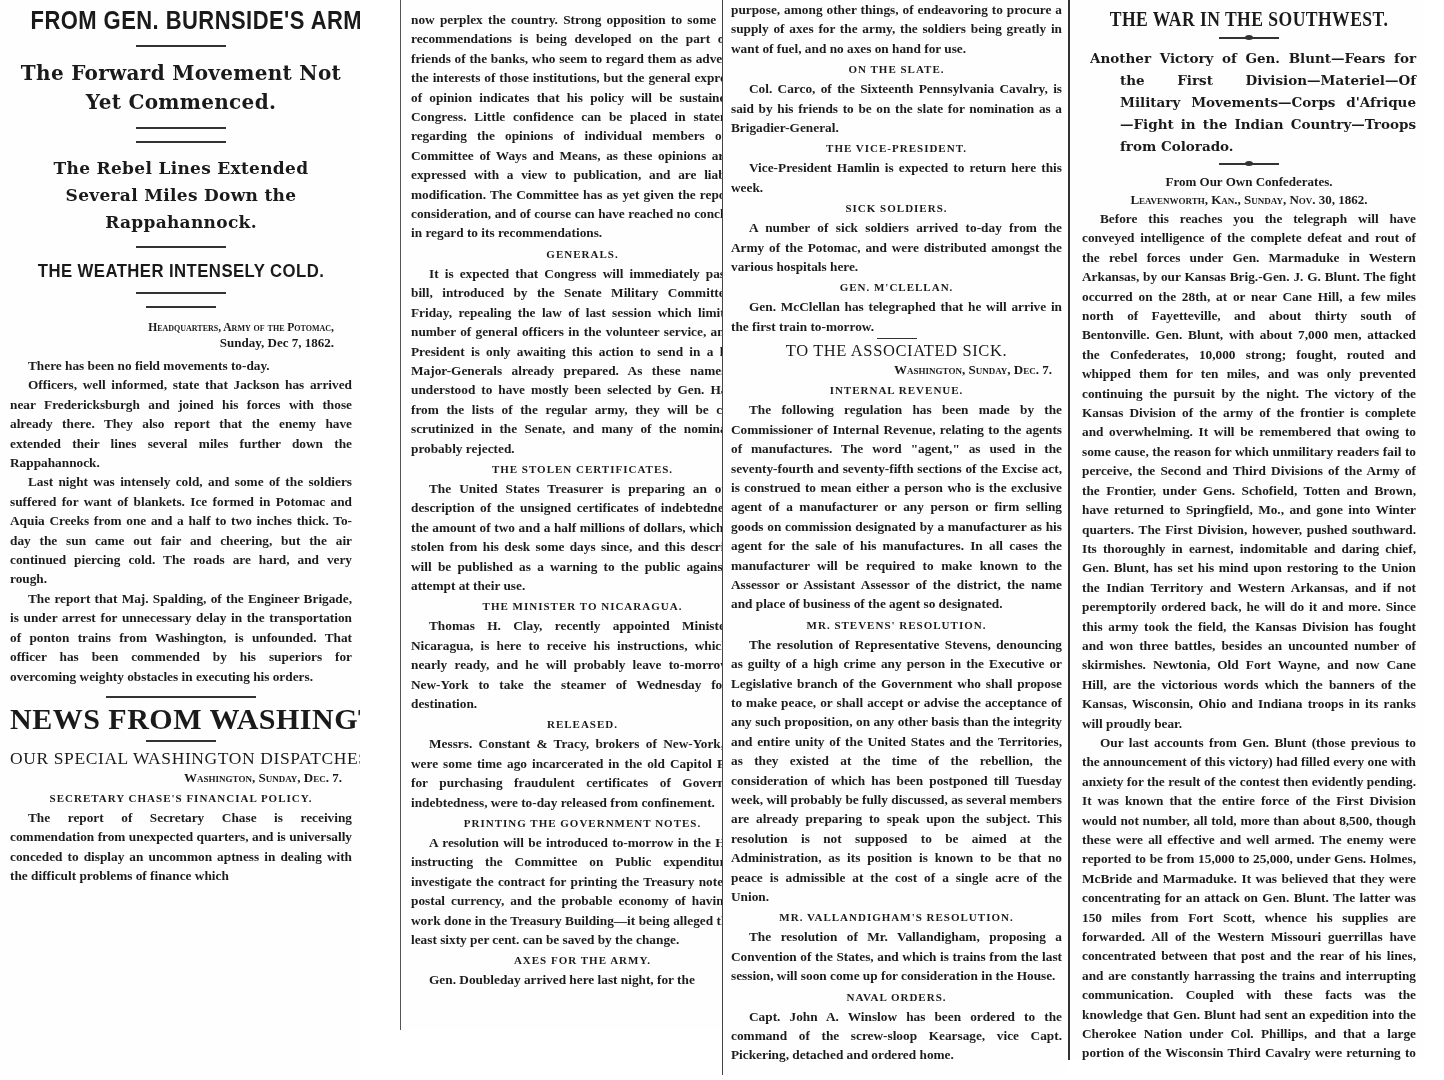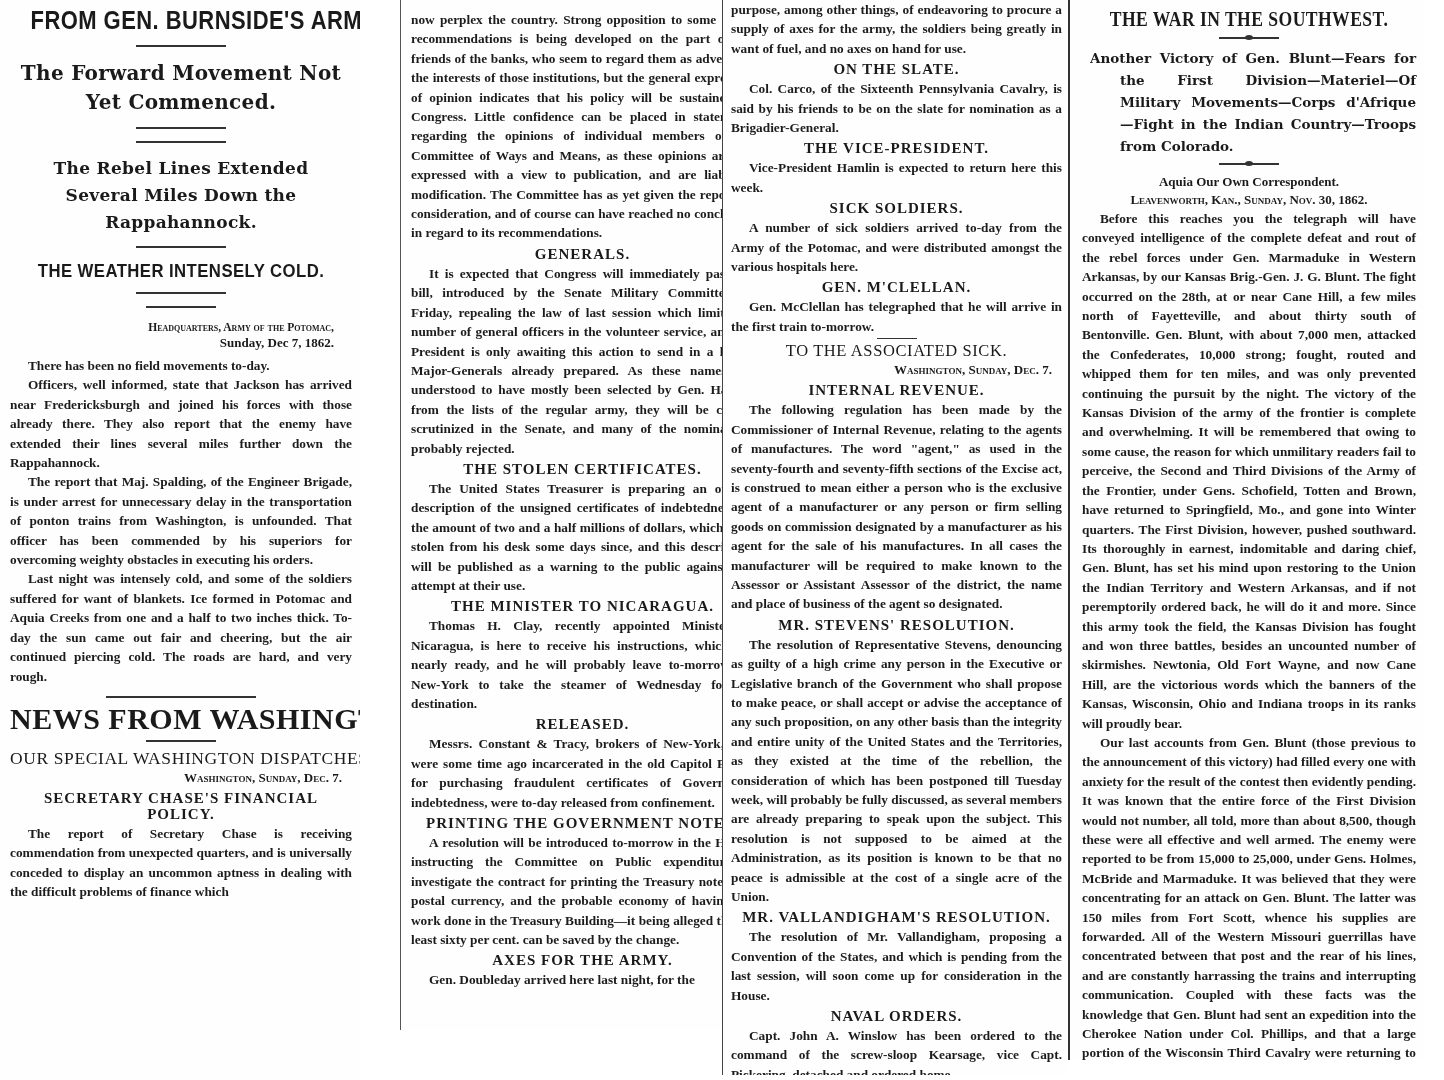--- a/index.html
+++ b/index.html
@@ -38,21 +38,21 @@
   .h-mid {
     font-family:"Liberation Serif", serif; text-align:center;
     font-size:17.5px; letter-spacing:0.6px; white-space:nowrap; margin:2px 0 0;
   }
   .dateline {
     font-size:13px; font-weight:bold; text-align:right; line-height:15px;
     padding-right:18px; margin:8px 0 6px;
   }
   .dateline .sc { font-variant:small-caps; font-size:11.5px; }
   .sub {
-    text-align:center; font-weight:bold; font-size:15px;
+    text-align:center; font-weight:bold; font-size:11px;
     letter-spacing:1px; margin:3px 0 2px; line-height:16px;
     text-transform:uppercase;
   }
   p.body {
     margin:0; font-size:13.3px; line-height:19.4px; text-align:justify;
     font-weight:bold; text-indent:18px; color:#1c1c1c;
   }
   p.body.noindent { text-indent:0; }
   .dl { font-size:13px; line-height:18px; text-align:right; font-weight:bold; padding-right:10px; }
   .dl.center { text-align:center; padding-right:0; }
@@ -76,22 +76,22 @@
   <div class="rule"></div>
   <div class="h-caps" style="font-size:19px;margin:0;">THE WEATHER INTENSELY COLD.</div>
   <div class="rule"></div>
   <div class="rule short"></div>
   <div class="dateline">
     <div class="sc">Headquarters, Army of the Potomac,</div>
     <div>Sunday, Dec 7, 1862.</div>
   </div>
   <p class="body">There has been no field movements to-day.</p>
   <p class="body">Officers, well informed, state that Jackson has arrived near Fredericksburgh and joined his forces with those already there. They also report that the enemy have extended their lines several miles further down the Rappahannock.</p>
+  <p class="body">Last night was intensely cold, and some of the soldiers suffered for want of blankets. Ice formed in Potomac and Aquia Creeks from one and a half to two inches thick. To-day the sun came out fair and cheering, but the air continued piercing cold. The roads are hard, and very rough.</p>
   <p class="body">The report that Maj. Spalding, of the Engineer Brigade, is under arrest for unnecessary delay in the transportation of ponton trains from Washington, is unfounded. That officer has been commended by his superiors for overcoming weighty obstacles in executing his orders.</p>
-  <p class="body">Last night was intensely cold, and some of the soldiers suffered for want of blankets. Ice formed in Potomac and Aquia Creeks from one and a half to two inches thick. To-day the sun came out fair and cheering, but the air continued piercing cold. The roads are hard, and very rough.</p>
   <div class="rule" style="width:150px;margin:10px auto 4px;"></div>
   <div class="h-big">NEWS FROM WASHINGTON.</div>
   <div class="rule short" style="margin:4px auto 6px;"></div>
   <div class="h-mid">OUR SPECIAL WASHINGTON DISPATCHES</div>
   <div class="dl" style="font-variant:small-caps;">Washington, Sunday, Dec. 7.</div>
   <div class="sub">SECRETARY CHASE'S FINANCIAL POLICY.</div>
   <p class="body">The report of Secretary Chase is receiving commendation from unexpected quarters, and is universally conceded to display an uncommon aptness in dealing with the difficult problems of finance which</p>
 </div>
 
 <div class="col" id="col2">
@@ -121,28 +121,28 @@
   <div class="sub">GEN. M'CLELLAN.</div>
   <p class="body">Gen. McClellan has telegraphed that he will arrive in the first train to-morrow.</p>
   <div class="rule" style="width:40px;margin:2px auto 2px;border-top-width:1.5px;"></div>
   <div class="h-mid" style="font-size:16.5px;">TO THE ASSOCIATED SICK.</div>
   <div class="dl" style="font-variant:small-caps;">Washington, Sunday, Dec. 7.</div>
   <div class="sub">INTERNAL REVENUE.</div>
   <p class="body">The following regulation has been made by the Commissioner of Internal Revenue, relating to the agents of manufactures. The word "agent," as used in the seventy-fourth and seventy-fifth sections of the Excise act, is construed to mean either a person who is the exclusive agent of a manufacturer or any person or firm selling goods on commission designated by a manufacturer as his agent for the sale of his manufactures. In all cases the manufacturer will be required to make known to the Assessor or Assistant Assessor of the district, the name and place of business of the agent so designated.</p>
   <div class="sub">MR. STEVENS' RESOLUTION.</div>
   <p class="body">The resolution of Representative Stevens, denouncing as guilty of a high crime any person in the Executive or Legislative branch of the Government who shall propose to make peace, or shall accept or advise the acceptance of any such proposition, on any other basis than the integrity and entire unity of the United States and the Territories, as they existed at the time of the rebellion, the consideration of which has been postponed till Tuesday week, will probably be fully discussed, as several members are already preparing to speak upon the subject. This resolution is not supposed to be aimed at the Administration, as its position is known to be that no peace is admissible at the cost of a single acre of the Union.</p>
   <div class="sub">MR. VALLANDIGHAM'S RESOLUTION.</div>
-  <p class="body">The resolution of Mr. Vallandigham, proposing a Convention of the States, and which is pending from the last session, will soon come up for consideration in the House.</p>
+  <p class="body">The resolution of Mr. Vallandigham, proposing a Convention of the States, and which is trains from the last session, will soon come up for consideration in the House.</p>
   <div class="sub">NAVAL ORDERS.</div>
   <p class="body">Capt. John A. Winslow has been ordered to the command of the screw-sloop Kearsage, vice Capt. Pickering, detached and ordered home.</p>
 
 </div>
 
 <div class="col" id="col4">
   <div class="h-caps" style="font-family:'Liberation Serif',serif;font-size:20px;margin:8px 0 4px;">THE WAR IN THE SOUTHWEST.</div>
   <div class="wavy"></div>
   <div class="deck4">Another Victory of Gen. Blunt—Fears for the First Division—Materiel—Of Military Movements—Corps d'Afrique—Fight in the Indian Country—Troops from Colorado.</div>
   <div class="wavy"></div>
-  <div class="dl center">Aquia Our Own Correspondent.</div>
+  <div class="dl center">From Our Own Confederates.</div>
   <div class="dl center" style="font-variant:small-caps;">Leavenworth, Kan., Sunday, Nov. 30, 1862.</div>
   <p class="body">Before this reaches you the telegraph will have conveyed intelligence of the complete defeat and rout of the rebel forces under Gen. Marmaduke in Western Arkansas, by our Kansas Brig.-Gen. J. G. Blunt. The fight occurred on the 28th, at or near Cane Hill, a few miles north of Fayetteville, and about thirty south of Bentonville. Gen. Blunt, with about 7,000 men, attacked the Confederates, 10,000 strong; fought, routed and whipped them for ten miles, and was only prevented continuing the pursuit by the night. The victory of the Kansas Division of the army of the frontier is complete and overwhelming. It will be remembered that owing to some cause, the reason for which unmilitary readers fail to perceive, the Second and Third Divisions of the Army of the Frontier, under Gens. Schofield, Totten and Brown, have returned to Springfield, Mo., and gone into Winter quarters. The First Division, however, pushed southward. Its thoroughly in earnest, indomitable and daring chief, Gen. Blunt, has set his mind upon restoring to the Union the Indian Territory and Western Arkansas, and if not peremptorily ordered back, he will do it and more. Since this army took the field, the Kansas Division has fought and won three battles, besides an uncounted number of skirmishes. Newtonia, Old Fort Wayne, and now Cane Hill, are the victorious words which the banners of the Kansas, Wisconsin, Ohio and Indiana troops in its ranks will proudly bear.</p>
   <p class="body">Our last accounts from Gen. Blunt (those previous to the announcement of this victory) had filled every one with anxiety for the result of the contest then evidently pending. It was known that the entire force of the First Division would not number, all told, more than about 8,500, though these were all effective and well armed. The enemy were reported to be from 15,000 to 25,000, under Gens. Holmes, McBride and Marmaduke. It was believed that they were concentrating for an attack on Gen. Blunt. The latter was 150 miles from Fort Scott, whence his supplies are forwarded. All of the Western Missouri guerrillas have concentrated between that post and the rear of his lines, and are constantly harrassing the trains and interrupting communication. Coupled with these facts was the knowledge that Gen. Blunt had sent an expedition into the Cherokee Nation under Col. Phillips, and that a large portion of the Wisconsin Third Cavalry were returning to Fort Scott, to do garrison duty at that post, and that a battalion, the Second Ohio Cavalry, were also on their march to St. Louis, for the purpose of returning to</p>
 </div>
 
 </body></html>

